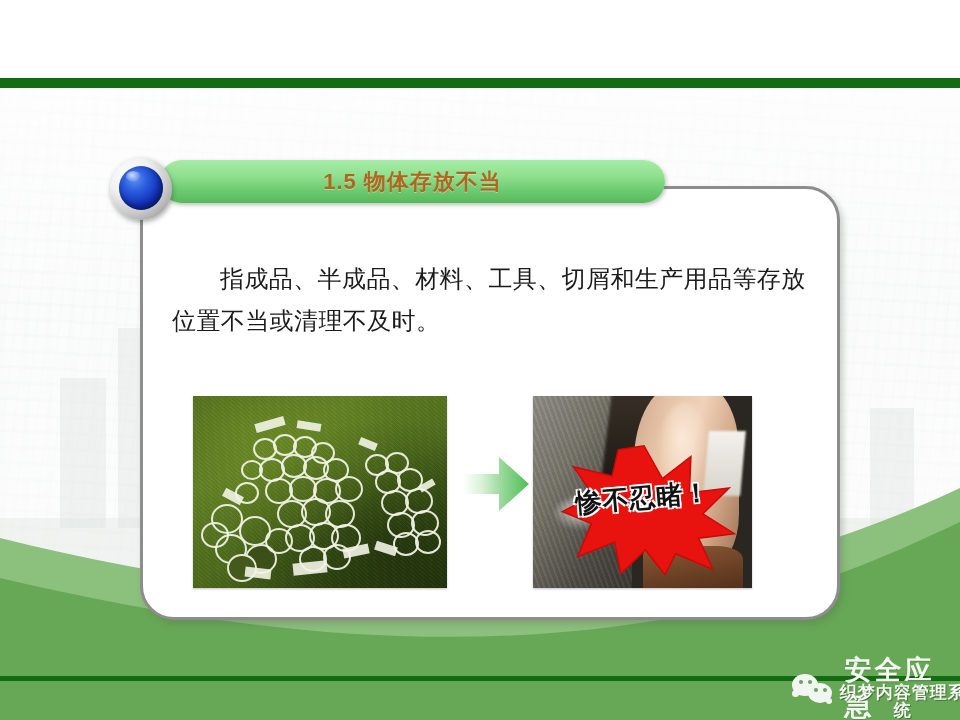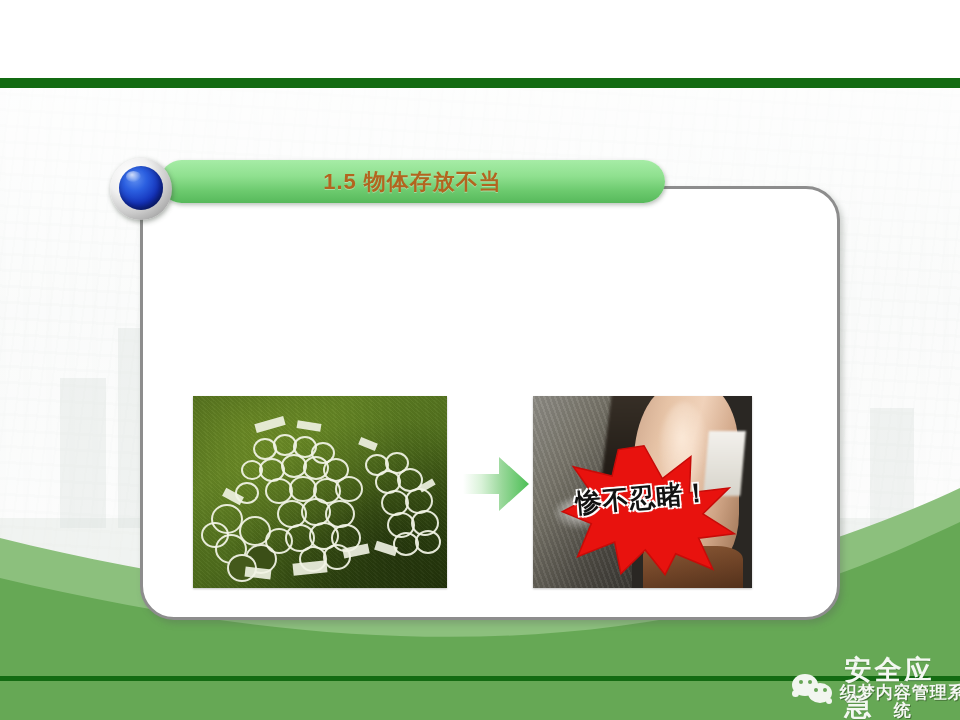--- a/index.html
+++ b/index.html
@@ -384,20 +384,24 @@
   <div class="title-pill">
     <div class="title-text">1.5  物体存放不当</div>
   </div>
 
   <div class="title-orb-wrap">
     <div class="orb-outer"></div>
     <div class="orb-inner"></div>
     <div class="orb-glint"></div>
   </div>
 
+  <div class="body-text">
+    <div><span class="indent"></span><span>指成品、半成品、材料、工具、切屑和生产用品等存放</span></div>
+    <div>位置不当或清理不及时。</div>
+  </div>
 
   <div class="photo-left">
     <div class="ground"></div>
     <div class="ground-speck"></div>
     <div class="rings">
 
       <div class="ring" style="left:18px;top:108px;width:32px;height:30px;"></div>
       <div class="ring" style="left:46px;top:120px;width:32px;height:30px;"></div>
       <div class="ring" style="left:22px;top:138px;width:32px;height:30px;"></div>
       <div class="ring" style="left:52px;top:148px;width:32px;height:30px;background:#3b4f17;"></div>

